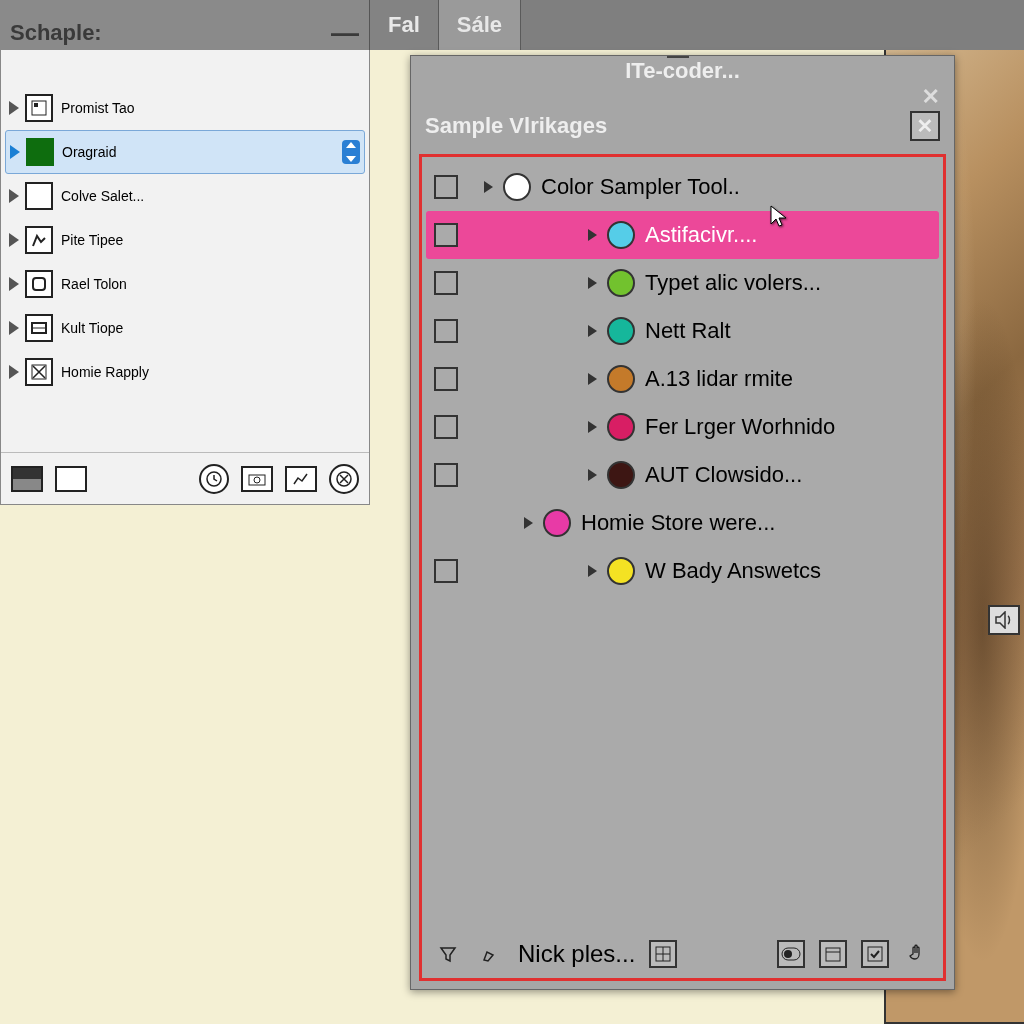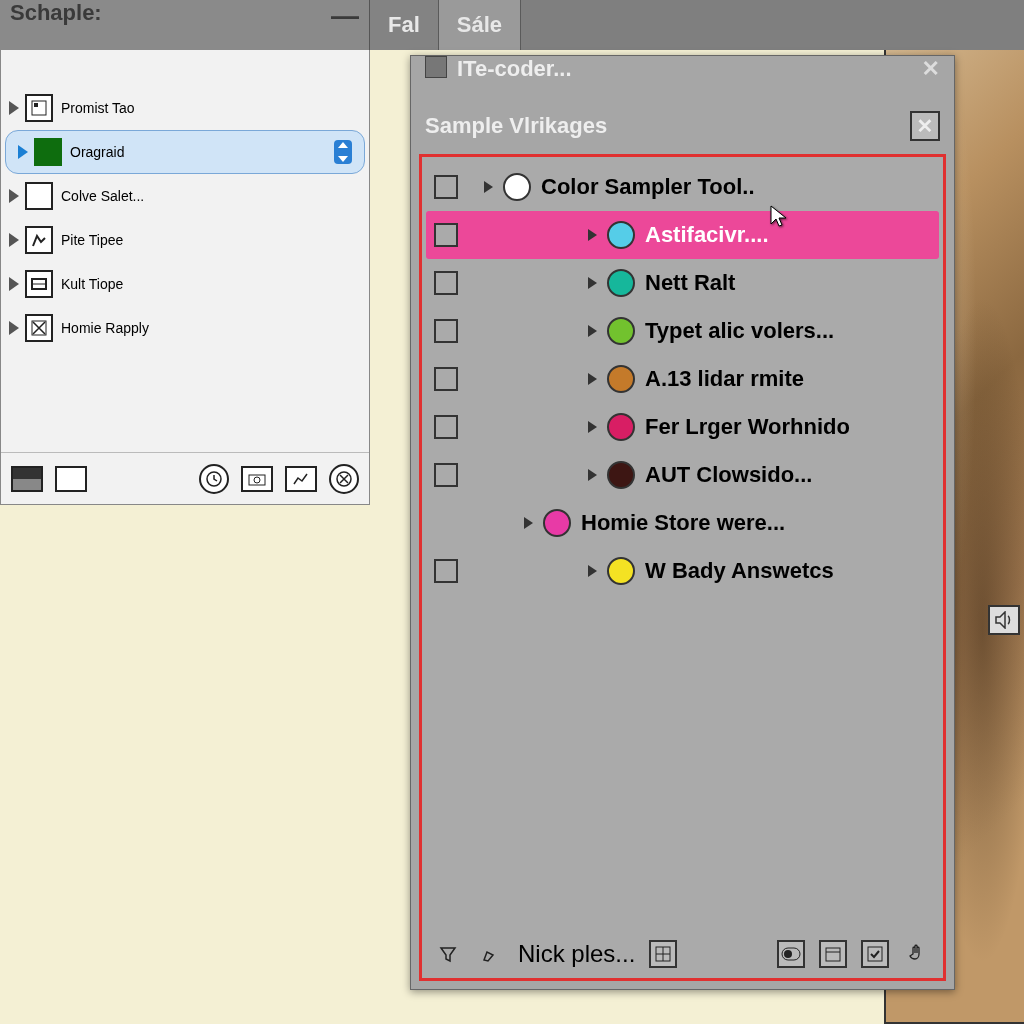--- a/index.html
+++ b/index.html
@@ -14,21 +14,21 @@
   }
   .canvas-area::before {
     content: ""; position: absolute; inset: 0;
     background: radial-gradient(ellipse at 70% 60%, rgba(60,40,20,0.5) 0%, transparent 40%),
                 radial-gradient(ellipse at 40% 30%, rgba(240,220,190,0.3) 0%, transparent 30%);
   }
 
   
   .tab-strip { position: absolute; top: 0; left: 0; right: 0; height: 50px; background: #7f7f7f; display: flex; }
   .tab-strip .left-panel-header {
-    width: 370px; height: 66px; background: #8a8a8a; display: flex; align-items: flex-start;
+    width: 370px; height: 66px; background: #8a8a8a; display: flex; align-items: center;
     padding: 0 10px; font-size: 22px; color: #3a3a3a; font-weight: bold;
     border-right: 1px solid #555;
   }
   .tab-strip .left-panel-header .min-btn { margin-left: auto; font-size: 28px; font-weight: bold; color: #3a3a3a; cursor: pointer; }
   .tab-strip .tab {
     padding: 0 18px; height: 50px; display: flex; align-items: center;
     font-size: 22px; color: #e8e8e8; font-weight: bold; border-right: 1px solid #5a5a5a;
     background: #838383; cursor: pointer;
   }
   .tab-strip .tab.active { background: #9a9a9a; justify-content: center; }
@@ -36,21 +36,21 @@
   
   .sidebar {
     position: absolute; top: 50px; left: 0; width: 370px; height: 455px;
     background: #f2f2f2; border: 1px solid #888; border-top: none;
   }
   .sidebar-list { padding-top: 36px; }
   .sidebar-item {
     display: flex; align-items: center; height: 44px; padding: 0 8px;
     font-size: 14px; cursor: pointer;
   }
-  .sidebar-item.selected { background: #d0e4f7; border: 1px solid #7aa8d8; border-radius: 13px; margin: 0 4px; padding: 0 12px; }
+  .sidebar-item.selected { background: #d0e4f7; border: 1px solid #7aa8d8; border-radius: 3px; margin: 0 4px; padding: 0 4px; }
   .tri {
     width: 0; height: 0; border-top: 7px solid transparent; border-bottom: 7px solid transparent;
     border-left: 10px solid #555; margin-right: 6px; flex-shrink: 0;
   }
   .tri.blue { border-left-color: #1a7fd4; }
   .sidebar-item .icon-box {
     width: 28px; height: 28px; border: 2px solid #222; margin-right: 8px; background: #fff;
     display: flex; align-items: center; justify-content: center; flex-shrink: 0;
   }
   .sidebar-item .icon-box.green { background: #0e6d0e; border-color: #0e6d0e; }
@@ -77,22 +77,22 @@
   .sidebar-footer .foot-btn.dark { background: linear-gradient(#333 50%, #888 50%); }
   .sidebar-footer .foot-btn.circle { border-radius: 50%; width: 30px; height: 30px; }
 
   
   .popup {
     position: absolute; top: 55px; left: 410px; width: 545px; height: 935px;
     background: #a6a6a6; border: 1px solid #666; box-shadow: 0 2px 8px rgba(0,0,0,0.4);
     display: flex; flex-direction: column;
   }
   .popup-titlebar {
-    height: 46px; display: flex; padding: 0 14px;
-    color: #eee; font-size: 22px; font-weight: bold;
+    height: 46px; display: flex; align-items: center; padding: 0 14px;
+    color: #eee; font-size: 22px; font-weight: bold; flex-direction: column;
   }
   .popup-titlebar .win-icon {
     width: 22px; height: 22px; background: #777; margin-right: 10px; border: 1px solid #444;
   }
   .popup-titlebar .close-x { margin-left: auto; font-size: 22px; color: #ddd; font-weight: bold; cursor: pointer; }
 
   .popup-subtitle {
     height: 48px; display: flex; align-items: center; padding: 0 14px;
     color: #eee; font-size: 22px; font-weight: bold;
   }
@@ -101,21 +101,21 @@
     display: flex; align-items: center; justify-content: center; font-size: 20px; cursor: pointer;
   }
 
   .popup-body {
     flex: 1; margin: 4px 8px 8px 8px; border: 3px solid #e03030; background: #aaa;
     display: flex; flex-direction: column; position: relative;
   }
   .swatch-list { flex: 1; overflow: hidden; padding-top: 6px; }
   .swatch-row {
     display: flex; align-items: center; height: 48px; padding: 0 12px;
-    font-size: 22px; gap: 10px; font-weight: bold;
+    font-size: 22px; gap: 10px;
   }
   .swatch-row.highlight { background: #ec4899; color: #fff; border-radius: 3px; margin: 0 4px; padding: 0 8px; }
   .swatch-row .chk {
     width: 24px; height: 24px; border: 2px solid #333; background: #aaa; flex-shrink: 0; cursor: pointer;
   }
   .swatch-row .tri-s {
     width: 0; height: 0; border-top: 6px solid transparent; border-bottom: 6px solid transparent;
     border-left: 9px solid #333; flex-shrink: 0;
   }
   .swatch-row .dot {
@@ -193,20 +193,29 @@
       <span class="side-label">Colve Salet...</span>
     </div>
     <div class="sidebar-item">
       <span class="tri"></span>
       <span class="icon-box">
           <svg width="18" height="18">
             <path d="M3 15l4-10 4 6 4-4" fill="none" stroke="#222" stroke-width="2"></path>
           </svg>
         </span>
       <span class="side-label">Pite Tipee</span>
+    </div>
+    <div class="sidebar-item">
+      <span class="tri"></span>
+      <span class="icon-box">
+          <svg width="18" height="18">
+            <rect x="3" y="3" width="12" height="12" rx="3" fill="none" stroke="#222" stroke-width="2"></rect>
+          </svg>
+        </span>
+      <span class="side-label">Rael Tolon</span>
     </div>
     <div class="sidebar-item">
       <span class="tri"></span>
       <span class="icon-box">
           <svg width="18" height="18">
             <rect x="2" y="4" width="14" height="10" fill="none" stroke="#222" stroke-width="2"></rect>
             <line x1="2" y1="9" x2="16" y2="9" stroke="#222"></line>
           </svg>
         </span>
       <span class="side-label">Kult Tiope</span>
@@ -275,29 +284,29 @@
           <span class="chk"></span>
           <span style="width: 110px; flex-shrink: 0;"></span>
           <span class="tri-s"></span>
           <span class="dot" style="background: rgb(85, 205, 232);"></span>
           <span class="sw-label">Astifacivr....</span>
         </div>
         <div class="swatch-row">
           <span class="chk"></span>
           <span style="width: 110px; flex-shrink: 0;"></span>
           <span class="tri-s"></span>
+          <span class="dot" style="background: rgb(114, 194, 46);"></span>
+          <span class="sw-label">Typet alic volers...</span>
+        </div>
+        <div class="swatch-row">
+          <span class="chk"></span>
+          <span style="width: 110px; flex-shrink: 0;"></span>
+          <span class="tri-s"></span>
           <span class="dot" style="background: rgb(22, 183, 155);"></span>
           <span class="sw-label">Nett Ralt</span>
-        </div>
-        <div class="swatch-row">
-          <span class="chk"></span>
-          <span style="width: 110px; flex-shrink: 0;"></span>
-          <span class="tri-s"></span>
-          <span class="dot" style="background: rgb(114, 194, 46);"></span>
-          <span class="sw-label">Typet alic volers...</span>
         </div>
         <div class="swatch-row">
           <span class="chk"></span>
           <span style="width: 110px; flex-shrink: 0;"></span>
           <span class="tri-s"></span>
           <span class="dot" style="background: rgb(196, 122, 42);"></span>
           <span class="sw-label">A.13 lidar rmite</span>
         </div>
         <div class="swatch-row">
           <span class="chk"></span>

